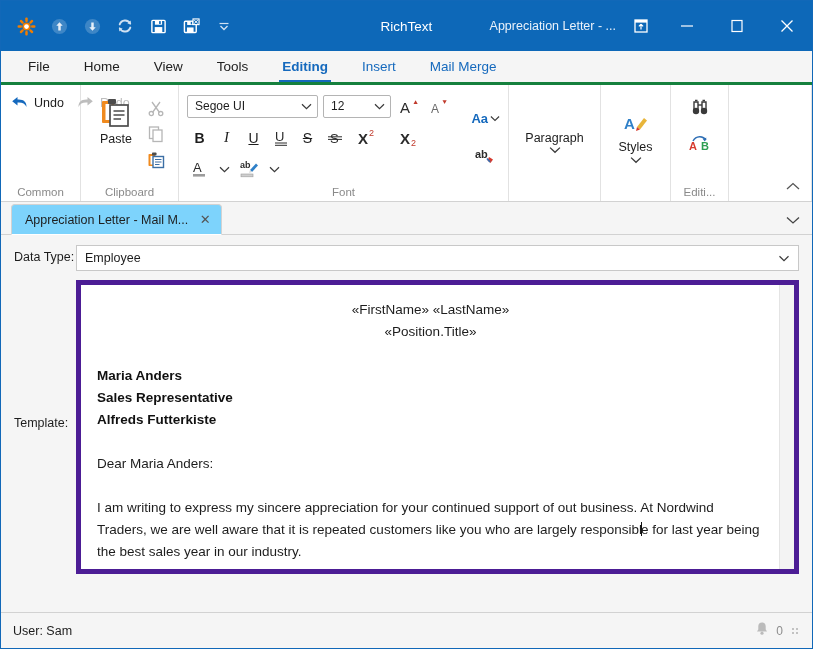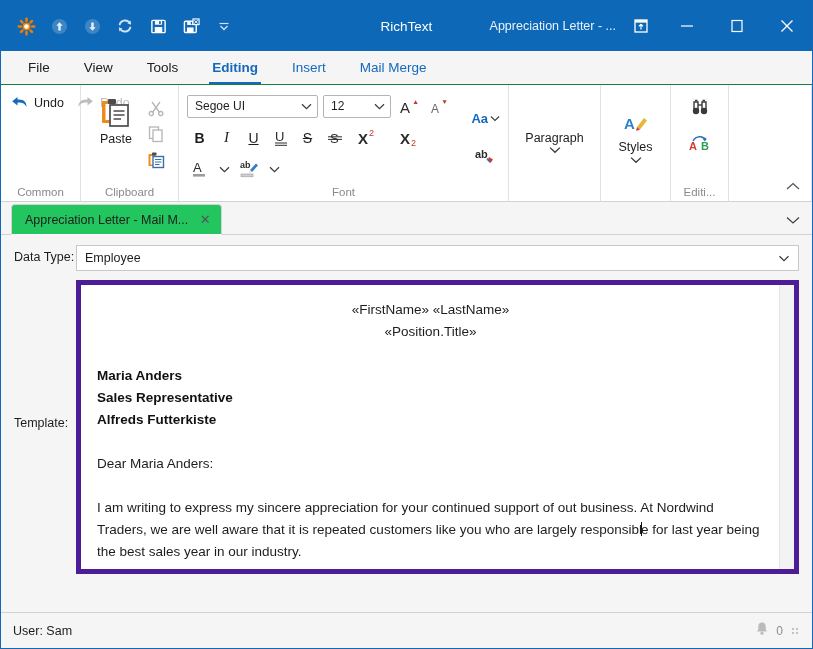--- a/index.html
+++ b/index.html
@@ -40,21 +40,21 @@
   }
   .restore-doc {
     position: absolute; right: 160px; top: 50%; transform: translateY(-50%);
     width: 22px; height: 22px; display: flex; align-items: center; justify-content: center;
   }
   .wincontrols { position: absolute; right: 0; top: 0; height: 50px; display: flex; }
   .wc { width: 50px; height: 50px; display: flex; align-items: center; justify-content: center; }
 
   
   .ribbon-tabs {
-    height: 34px; background: #f5f5f5; border-bottom: 1px solid #15803d;
+    height: 34px; background: #f5f5f5; border-bottom: 3px solid #15803d;
     display: flex; align-items: stretch; padding-left: 10px; flex: 0 0 34px;
   }
   .rtab {
     padding: 0 17px; display: flex; align-items: center;
     font-size: 13.5px; color: #202020; position: relative; cursor: default;
   }
   .rtab.link { color: #1569bd; }
   .rtab.active { color: #1569bd; font-weight: bold; }
   .rtab.active::after {
     content: ""; position: absolute; left: 14px; right: 14px; bottom: 0;
@@ -136,21 +136,21 @@
     position: absolute; right: 10px; bottom: 6px; width: 18px; height: 18px;
     display: flex; align-items: center; justify-content: center; color: #555;
   }
 
   
   .tabstrip {
     height: 33px; background: #f5f5f5; border-bottom: 1px solid #d2d2d2;
     display: flex; align-items: flex-end; padding-left: 10px; position: relative; flex: 0 0 33px;
   }
   .doctab {
-    height: 31px; background: #22c55e; border: 1px solid #d2d2d2; border-bottom: 1px solid #ffffff;
+    height: 31px; background: #7dd3fc; border: 1px solid #d2d2d2; border-bottom: 1px solid #ffffff;
     border-radius: 4px 4px 0 0; display: flex; align-items: center; gap: 10px;
     padding: 0 9px 0 13px; font-size: 12.5px; color: #1d1d1d; position: relative; top: 1px;
   }
   .doctab .x { font-size: 13px; color: #555; width: 14px; text-align: center; }
   .tabstrip-chev {
     position: absolute; right: 12px; top: 9px; color: #444;
   }
 
   
   .content { flex: 1; background: #f5f5f5; padding: 10px 13px 0 13px; overflow: hidden; position: relative; }
@@ -287,20 +287,21 @@
       <div class="wc close">
         <svg width="16" height="16" viewBox="0 0 16 16">
             <path d="M2.5 2.5 L13.5 13.5 M13.5 2.5 L2.5 13.5" stroke="#ffffff" stroke-width="1.3"></path>
           </svg>
       </div>
     </div>
   </div>
 
   <div class="ribbon-tabs">
     <div class="rtab">File</div>
+    <div class="rtab">Home</div>
     <div class="rtab">View</div>
     <div class="rtab">Tools</div>
     <div class="rtab active">Editing</div>
     <div class="rtab link">Insert</div>
     <div class="rtab link">Mail Merge</div>
   </div>
 
   <div class="ribbon">
 
     <div class="rgroup g-common">

